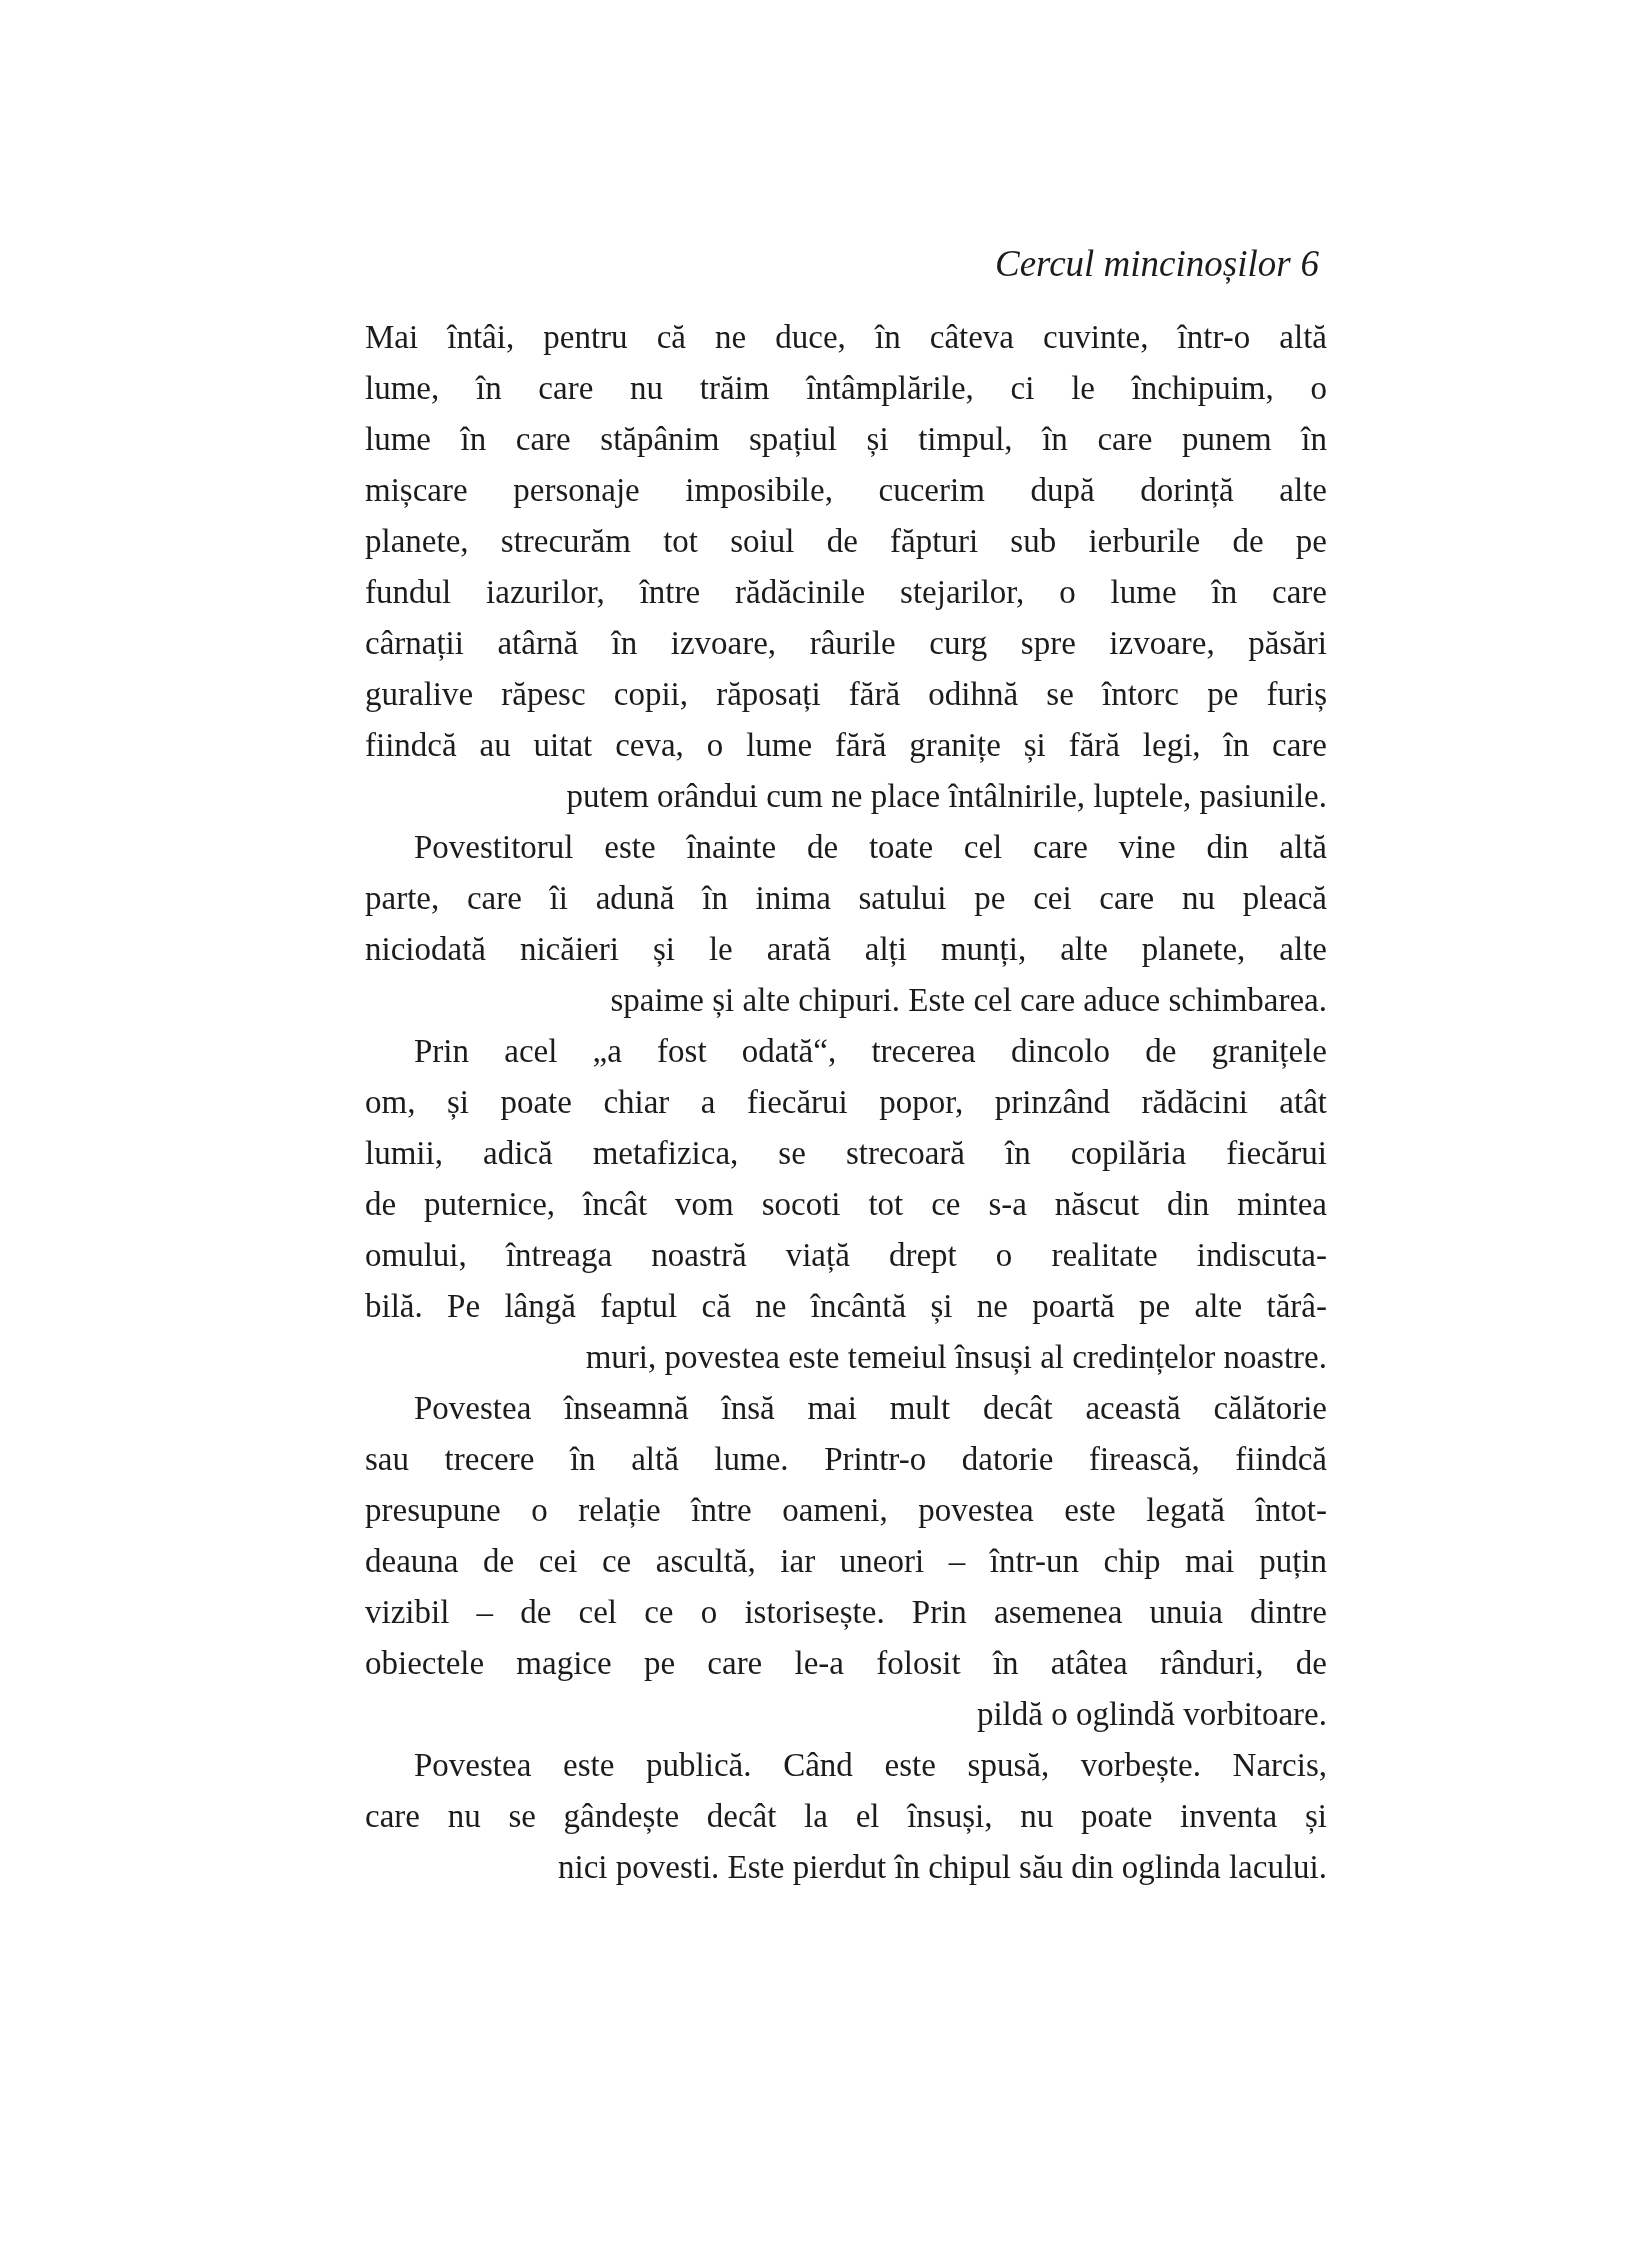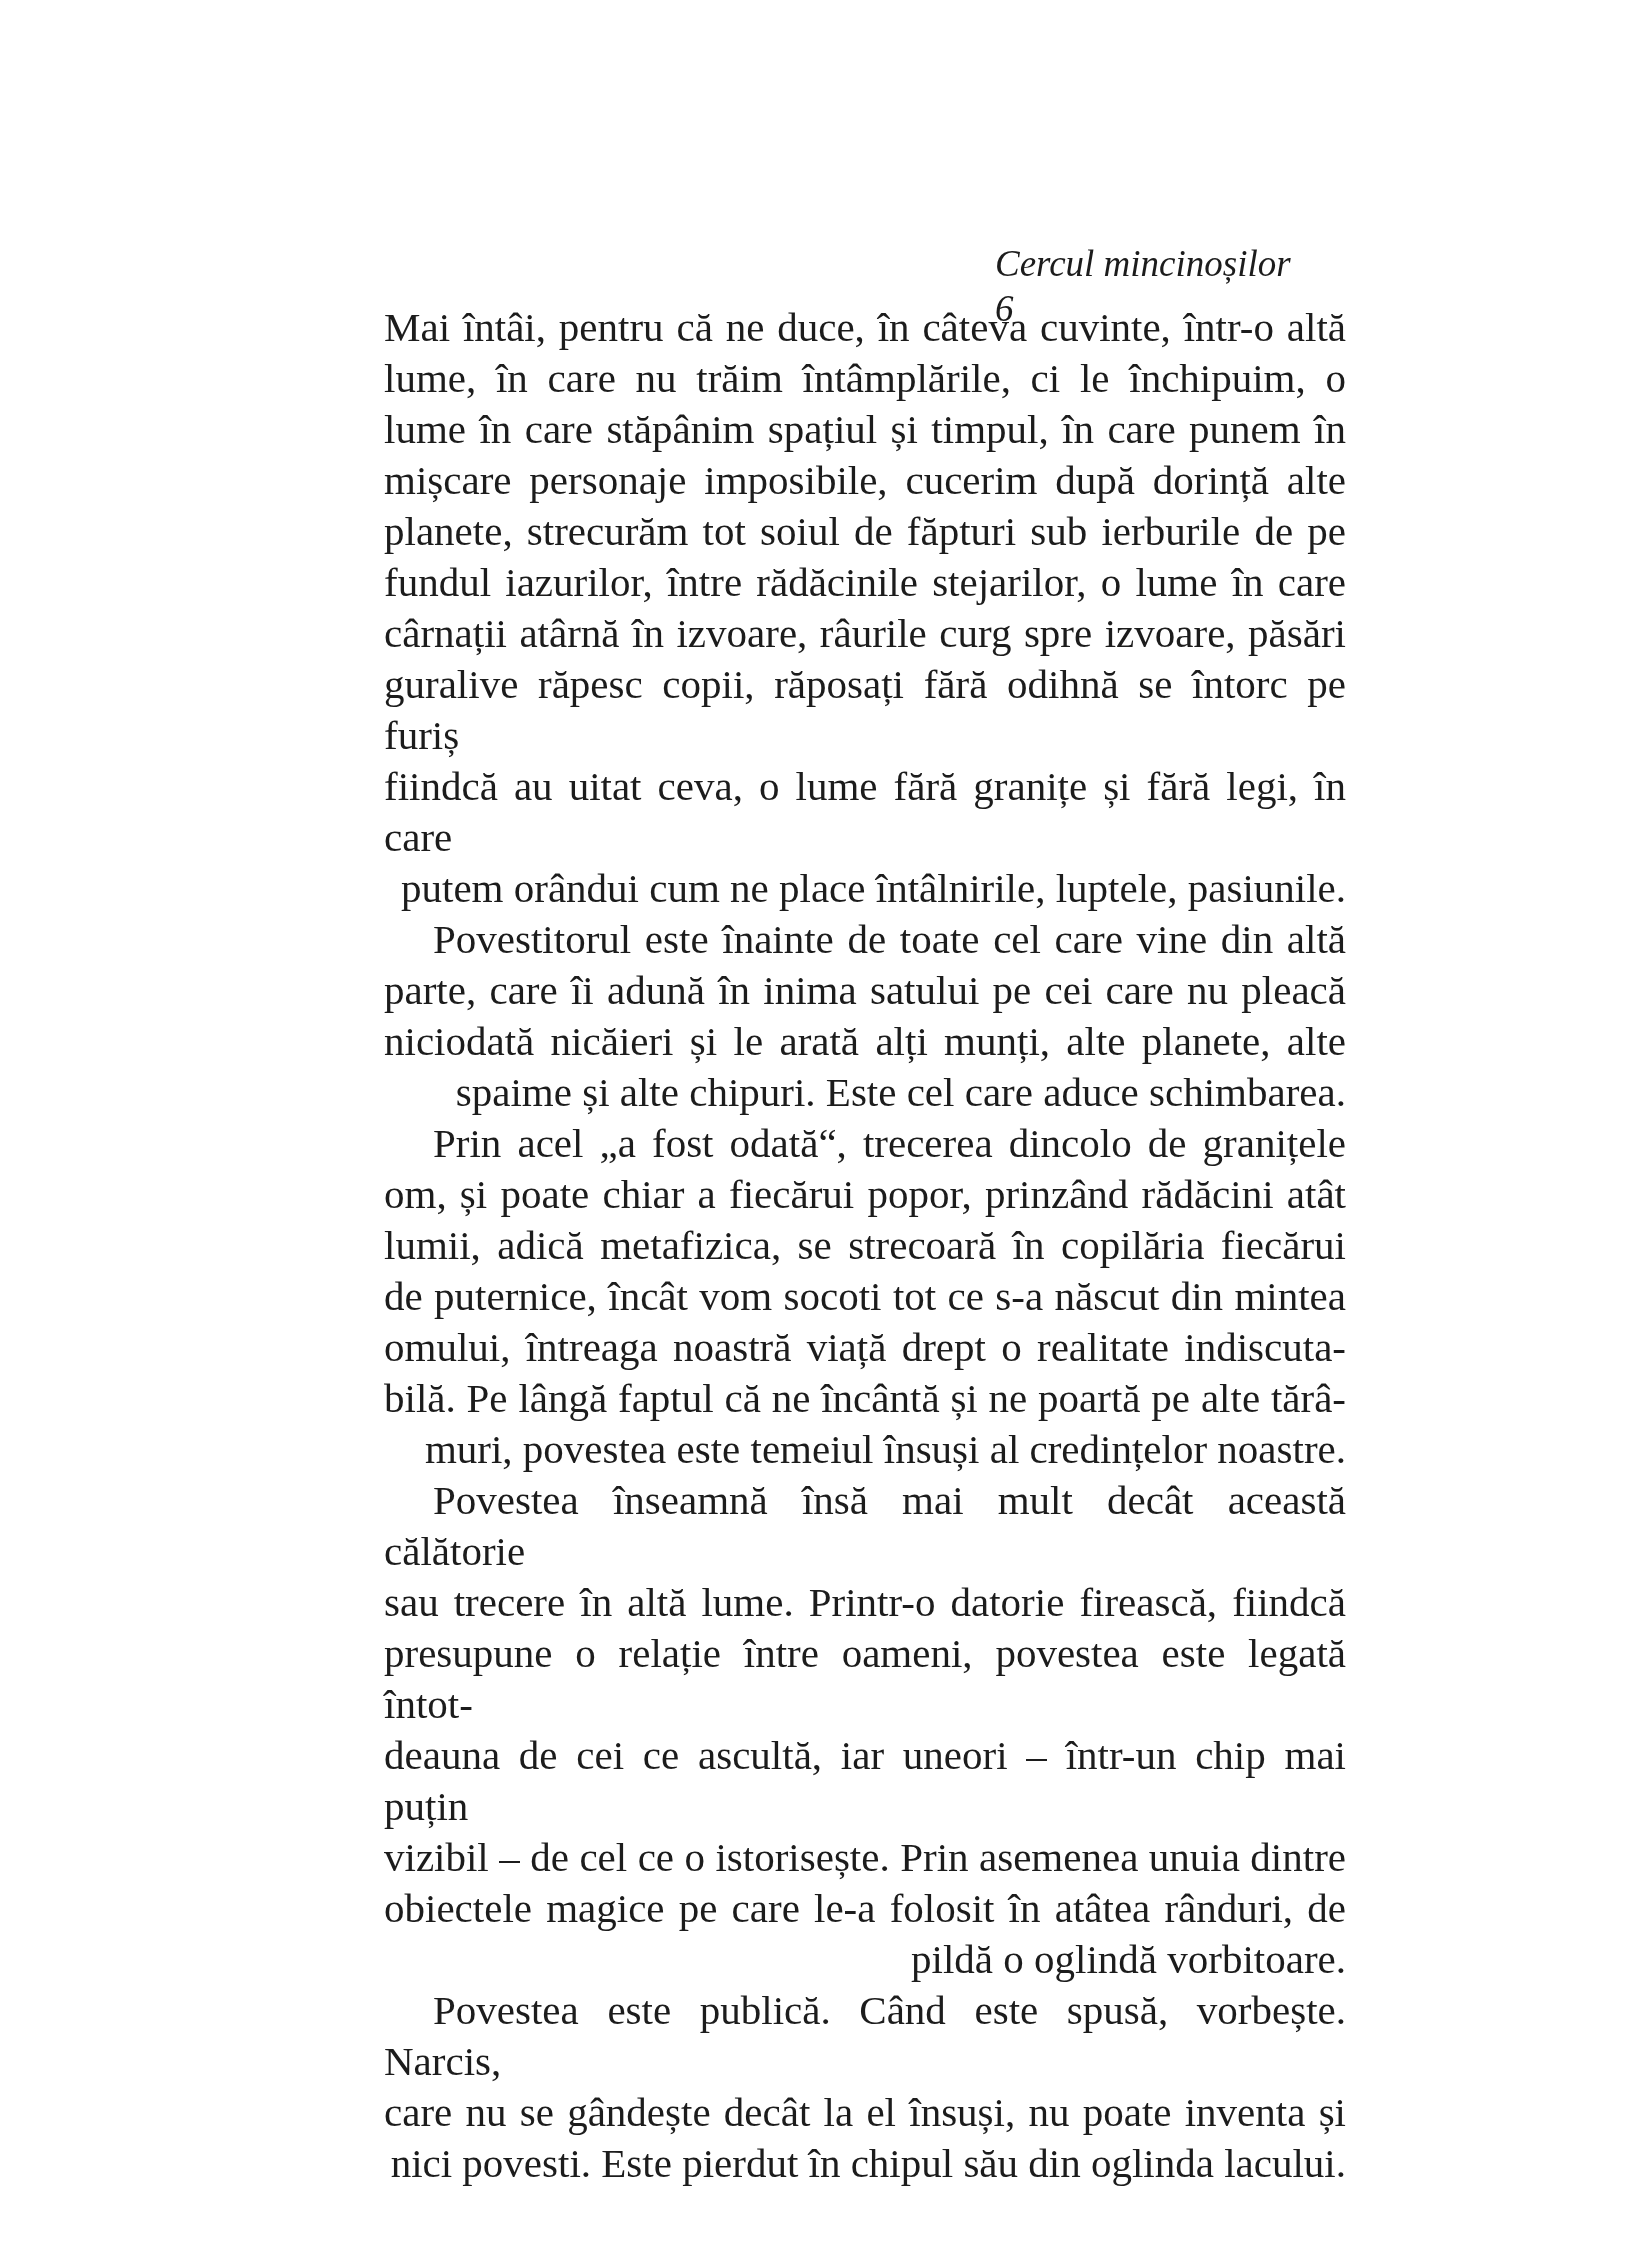--- a/index.html
+++ b/index.html
@@ -25,33 +25,31 @@
     top: 241px;
     left: 995px;
     width: 324px;
     display: flex;
     justify-content: space-between;
     align-items: baseline;
     font-style: italic;
     font-size: 37px;
     line-height: 45px;
     white-space: nowrap;
-    flex-direction: column;
   }
   .running-header .pagenum {
     font-style: italic;
   }
   .text-block {
     position: absolute;
     left: 365px;
-    top: 302px;
+    top: 312px;
     width: 962px;
-    font-size: 41px;
+    font-size: 33px;
     line-height: 51px;
-    margin-left: 19px;
   }
   .paragraph {
     margin: 0;
     padding: 0;
   }
   .line {
     display: block;
     text-align: right;
   }
   .line.justified {

